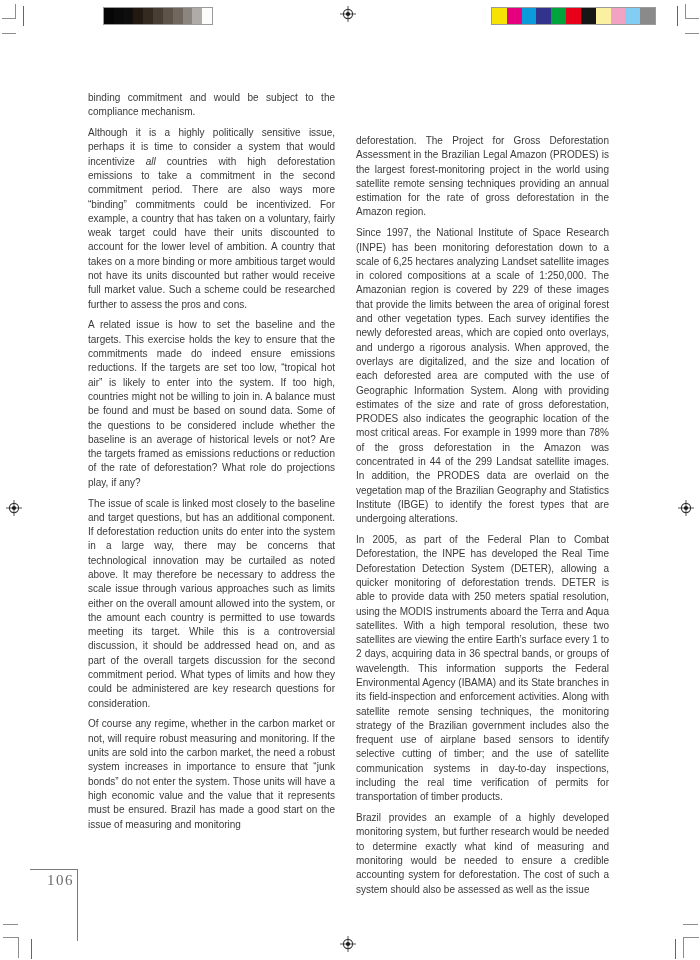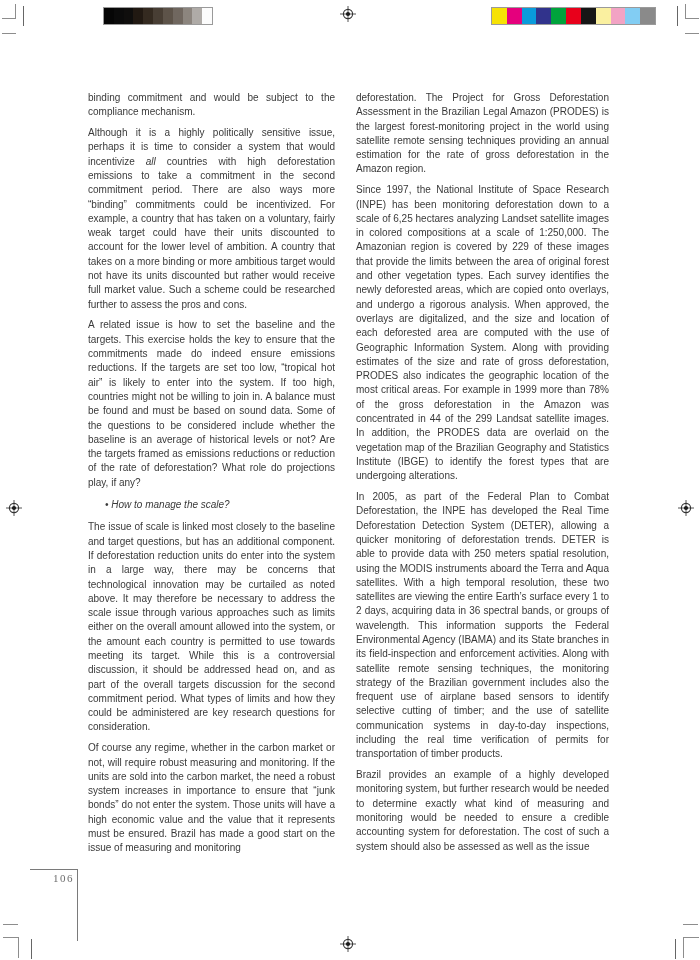--- a/index.html
+++ b/index.html
@@ -11,27 +11,27 @@
   #color-bar{left:491px;width:165px;}
   .swatch{flex:1 1 0;height:100%;}
   
   .regmark{position:absolute;width:16px;height:16px;}
   
   .mark{position:absolute;background:#8d8d8d;}
   .mark.dark{background:#666;}
   
   .column{position:absolute;top:91px;color:#3a3a3a;font-size:10px;line-height:14.3px;}
   #col-left{left:88px;width:247px;}
-  #col-right{left:356px;width:253px;}
+  #col-right{left:356px;width:253px;margin-top:43px;}
   .column p{margin:0 0 6.5px 0;text-align:justify;text-justify:inter-word;}
   .column p.bullet{margin:8px 0 8px 17px;font-style:italic;text-align:left;}
   .it{font-style:italic;margin-top:20px;}
   
   #page-number{position:absolute;left:40px;top:872px;width:34px;text-align:right;
-               font-family:"Liberation Serif","DejaVu Serif",serif;font-size:11px;
+               font-family:"Liberation Serif","DejaVu Serif",serif;font-size:15px;
                letter-spacing:1.5px;color:#6d6d6d;}
   .folio-rule{position:absolute;background:#7a7a7a;}
 </style>
 </head>
 <body>
 
 <div class="sheet">
 
   <div class="cal-bar" id="grayscale-bar">
       <div class="swatch" style="background: rgb(6, 6, 6);"></div>
@@ -102,21 +102,20 @@
 
   <div class="mark" style="left:683px;top:924px;width:15px;height:1px;"></div>
   <div class="mark" style="left:684px;top:937px;width:15px;height:1px;"></div>
   <div class="mark" style="left:683px;top:937px;width:1px;height:21px;"></div>
   <div class="mark dark" style="left:675px;top:939px;width:1px;height:20px;"></div>
 
   <div class="column" id="col-left">
       <p><span>binding commitment and would be subject to the compliance mechanism.</span></p>
       <p><span>Although it is a highly politically sensitive issue, perhaps it is time to consider a system that would incentivize </span><span class="it">all</span><span> countries with high deforestation emissions to take a commitment in the second commitment period. There are also ways more “binding” commitments could be incentivized. For example, a country that has taken on a voluntary, fairly weak target could have their units discounted to account for the lower level of ambition. A country that takes on a more binding or more ambitious target would not have its units discounted but rather would receive full market value. Such a scheme could be researched further to assess the pros and cons.</span></p>
       <p><span>A related issue is how to set the baseline and the targets. This exercise holds the key to ensure that the commitments made do indeed ensure emissions reductions. If the targets are set too low, “tropical hot air” is likely to enter into the system. If too high, countries might not be willing to join in. A balance must be found and must be based on sound data. Some of the questions to be considered include whether the baseline is an average of historical levels or not? Are the targets framed as emissions reductions or reduction of the rate of deforestation? What role do projections play, if any?</span></p>
-      <p class="bullet"><span class="it">• How to manage the scale?</span></p>
       <p><span>The issue of scale is linked most closely to the baseline and target questions, but has an additional component. If deforestation reduction units do enter into the system in a large way, there may be concerns that technological innovation may be curtailed as noted above. It may therefore be necessary to address the scale issue through various approaches such as limits either on the overall amount allowed into the system, or the amount each country is permitted to use towards meeting its target. While this is a controversial discussion, it should be addressed head on, and as part of the overall targets discussion for the second commitment period. What types of limits and how they could be administered are key research questions for consideration.</span></p>
       <p><span>Of course any regime, whether in the carbon market or not, will require robust measuring and monitoring. If the units are sold into the carbon market, the need a robust system increases in importance to ensure that “junk bonds” do not enter the system. Those units will have a high economic value and the value that it represents must be ensured. Brazil has made a good start on the issue of measuring and monitoring</span></p>
     </div>
   <div class="column" id="col-right">
       <p><span>deforestation. The Project for Gross Deforestation Assessment in the Brazilian Legal Amazon (PRODES) is the largest forest-monitoring project in the world using satellite remote sensing techniques providing an annual estimation for the rate of gross deforestation in the Amazon region.</span></p>
       <p><span>Since 1997, the National Institute of Space Research (INPE) has been monitoring deforestation down to a scale of 6,25 hectares analyzing Landset satellite images in colored compositions at a scale of 1:250,000. The Amazonian region is covered by 229 of these images that provide the limits between the area of original forest and other vegetation types. Each survey identifies the newly deforested areas, which are copied onto overlays, and undergo a rigorous analysis. When approved, the overlays are digitalized, and the size and location of each deforested area are computed with the use of Geographic Information System. Along with providing estimates of the size and rate of gross deforestation, PRODES also indicates the geographic location of the most critical areas. For example in 1999 more than 78% of the gross deforestation in the Amazon was concentrated in 44 of the 299 Landsat satellite images. In addition, the PRODES data are overlaid on the vegetation map of the Brazilian Geography and Statistics Institute (IBGE) to identify the forest types that are undergoing alterations.</span></p>
       <p><span>In 2005, as part of the Federal Plan to Combat Deforestation, the INPE has developed the Real Time Deforestation Detection System (DETER), allowing a quicker monitoring of deforestation trends. DETER is able to provide data with 250 meters spatial resolution, using the MODIS instruments aboard the Terra and Aqua satellites. With a high temporal resolution, these two satellites are viewing the entire Earth’s surface every 1 to 2 days, acquiring data in 36 spectral bands, or groups of wavelength. This information supports the Federal Environmental Agency (IBAMA) and its State branches in its field-inspection and enforcement activities. Along with satellite remote sensing techniques, the monitoring strategy of the Brazilian government includes also the frequent use of airplane based sensors to identify selective cutting of timber; and the use of satellite communication systems in day-to-day inspections, including the real time verification of permits for transportation of timber products.</span></p>
       <p><span>Brazil provides an example of a highly developed monitoring system, but further research would be needed to determine exactly what kind of measuring and monitoring would be needed to ensure a credible accounting system for deforestation. The cost of such a system should also be assessed as well as the issue</span></p>
     </div>
 

